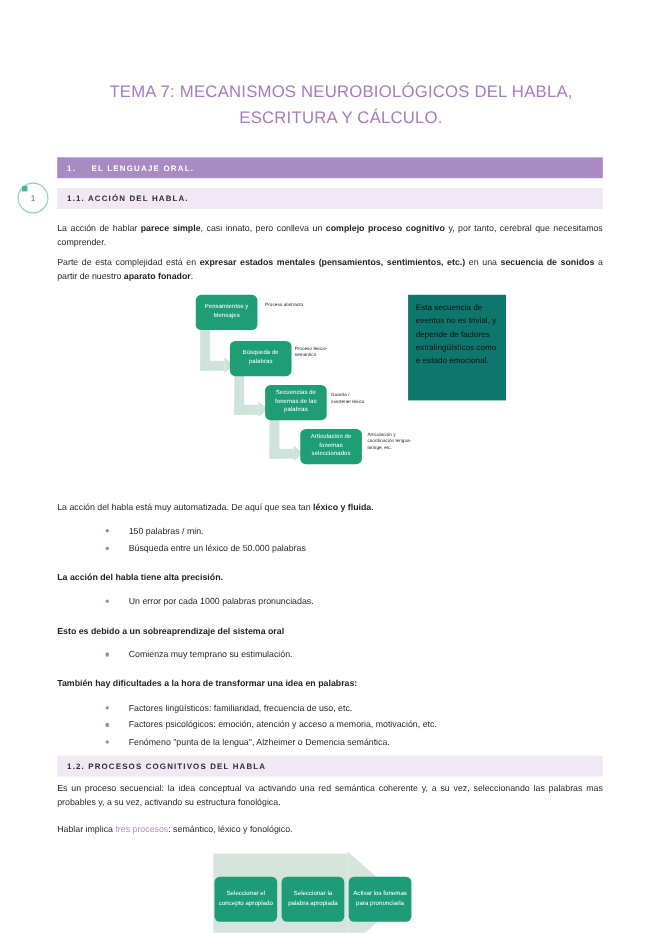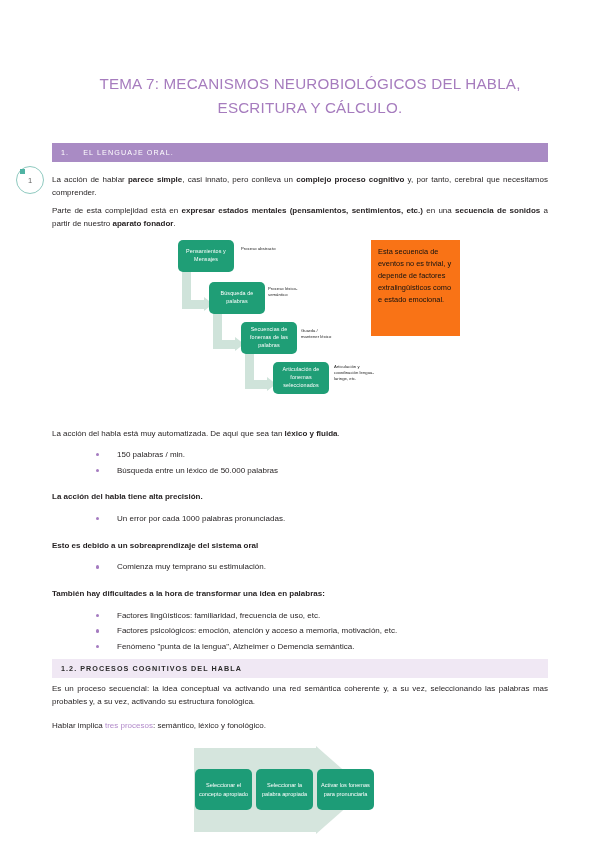--- a/index.html
+++ b/index.html
@@ -34,21 +34,21 @@
     font-weight: 400;
     color: #a67cbe;
   }
 
   
   .h1-bar {
     margin: 24px 52px 0 52px;
     background: #a98bc4;
     color: #ffffff;
     font-size: 7.2px;
-    font-weight: 400;
+    font-weight: 700;
     letter-spacing: 1.1px;
     padding: 5px 9px 5px 9px;
     box-sizing: border-box;
   }
   .h1-bar .num { margin-right: 14px; }
 
   .h2-bar {
     margin: 9px 52px 0 52px;
     background: #f0e8f4;
     color: #2b2b2b;
@@ -158,21 +158,21 @@
   .arrow-el {
     position: absolute;
     background: #cfe3da;
   }
   .arrow-head {
     position: absolute;
     width: 0; height: 0;
   }
   .gray-note {
     position: absolute;
-    background: #f97316;
+    background: #0f766e;
     color: #111111;
     font-size: 7.4px;
     line-height: 1.62;
     padding: 6px 7px;
     box-sizing: border-box;
   }
 
   
   .diagram2 {
     position: relative;
@@ -221,20 +221,21 @@
 
   <h1 class="doc-title">
     <span>TEMA 7: MECANISMOS NEUROBIOLÓGICOS DEL HABLA,</span><br>
     <span>ESCRITURA Y CÁLCULO.</span>
   </h1>
 
   <div class="h1-bar">
     <span class="num">1.</span><span>EL LENGUAJE ORAL.</span>
   </div>
 
+  <div class="h2-bar">1.1. ACCIÓN DEL HABLA.</div>
 
   <div class="page-marker">
     <span class="sq"></span>
     <span>1</span>
   </div>
 
   <div class="content">
 
     <p class="body">
       <span>La acción de hablar </span><span class="b">parece simple</span><span>, casi innato, pero conlleva un </span><span class="b">complejo proceso cognitivo</span><span> y, por tanto, cerebral que necesitamos comprender.</span>

